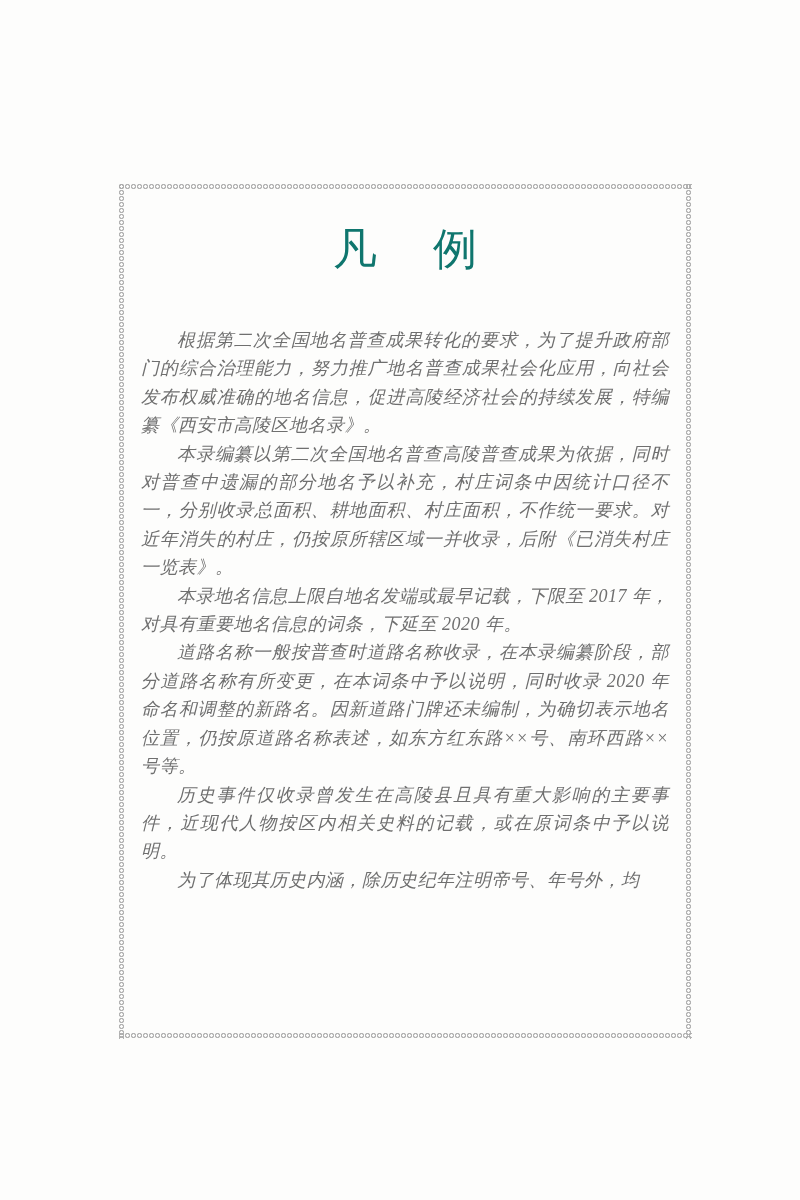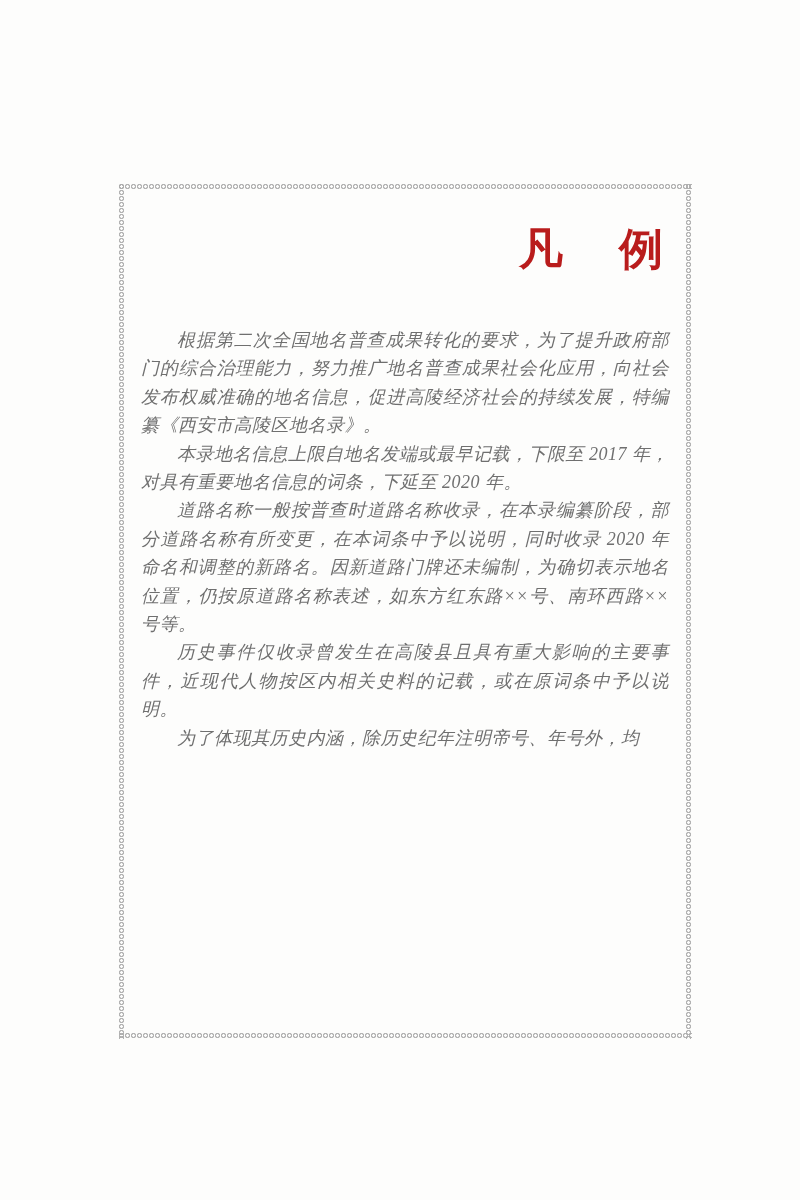--- a/index.html
+++ b/index.html
@@ -51,25 +51,25 @@
   .chain-right { right: 0; }
 
   .content {
     position: absolute;
     left: 23px;
     right: 23px;
     top: 0;
   }
   .title {
     margin: 41px 0 50px 0;
-    text-align: right;
+    text-align: center;
     font-size: 44px;
     line-height: 52px;
-    font-weight: bold;
-    color: #b91c1c;
+    font-weight: normal;
+    color: #0f766e;
     letter-spacing: 6px;
     text-indent: 6px; 
   }
   .body p {
     margin: 0;
     text-indent: 2em;
     font-size: 18px;
     line-height: 28.4px;
     letter-spacing: 0.5px;
     color: #6f6f6f;
@@ -84,20 +84,21 @@
   <div class="frame">
     <div class="chain chain-h chain-top"></div>
     <div class="chain chain-h chain-bottom"></div>
     <div class="chain chain-v chain-left"></div>
     <div class="chain chain-v chain-right"></div>
 
     <div class="content">
       <h1 class="title">凡　例</h1>
       <div class="body">
         <p>根据第二次全国地名普查成果转化的要求，为了提升政府部门的综合治理能力，努力推广地名普查成果社会化应用，向社会发布权威准确的地名信息，促进高陵经济社会的持续发展，特编纂《西安市高陵区地名录》。</p>
+        <p>本录编纂以第二次全国地名普查高陵普查成果为依据，同时对普查中遗漏的部分地名予以补充，村庄词条中因统计口径不一，分别收录总面积、耕地面积、村庄面积，不作统一要求。对近年消失的村庄，仍按原所辖区域一并收录，后附《已消失村庄一览表》。</p>
         <p>本录地名信息上限自地名发端或最早记载，下限至 2017 年，对具有重要地名信息的词条，下延至 2020 年。</p>
         <p>道路名称一般按普查时道路名称收录，在本录编纂阶段，部分道路名称有所变更，在本词条中予以说明，同时收录 2020 年命名和调整的新路名。因新道路门牌还未编制，为确切表示地名位置，仍按原道路名称表述，如东方红东路××号、南环西路××号等。</p>
         <p>历史事件仅收录曾发生在高陵县且具有重大影响的主要事件，近现代人物按区内相关史料的记载，或在原词条中予以说明。</p>
         <p>为了体现其历史内涵，除历史纪年注明帝号、年号外，均</p>
       </div>
     </div>
   </div>
 </div>
 
 </body></html>

